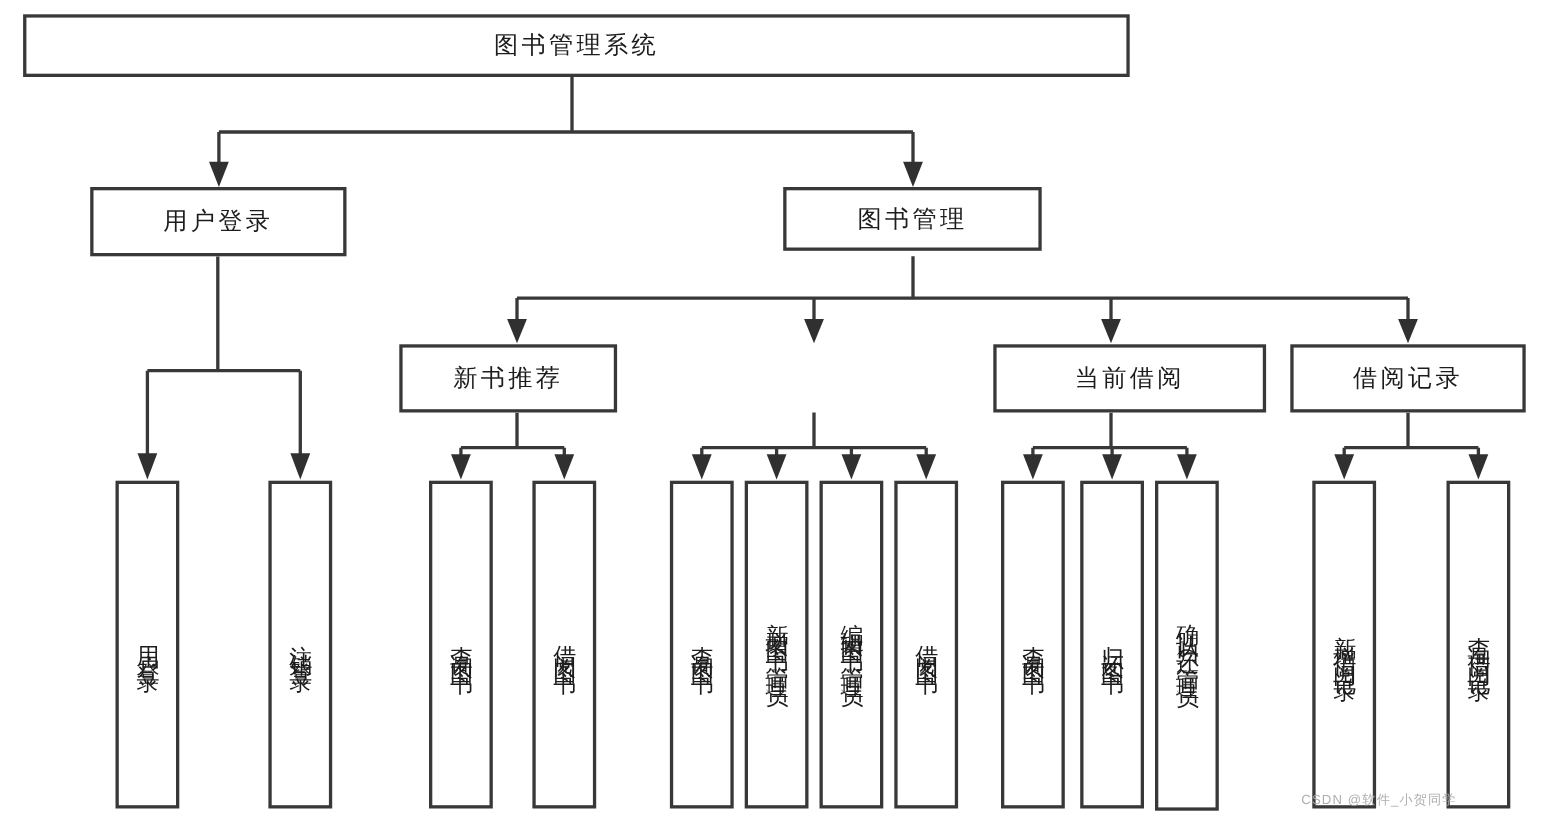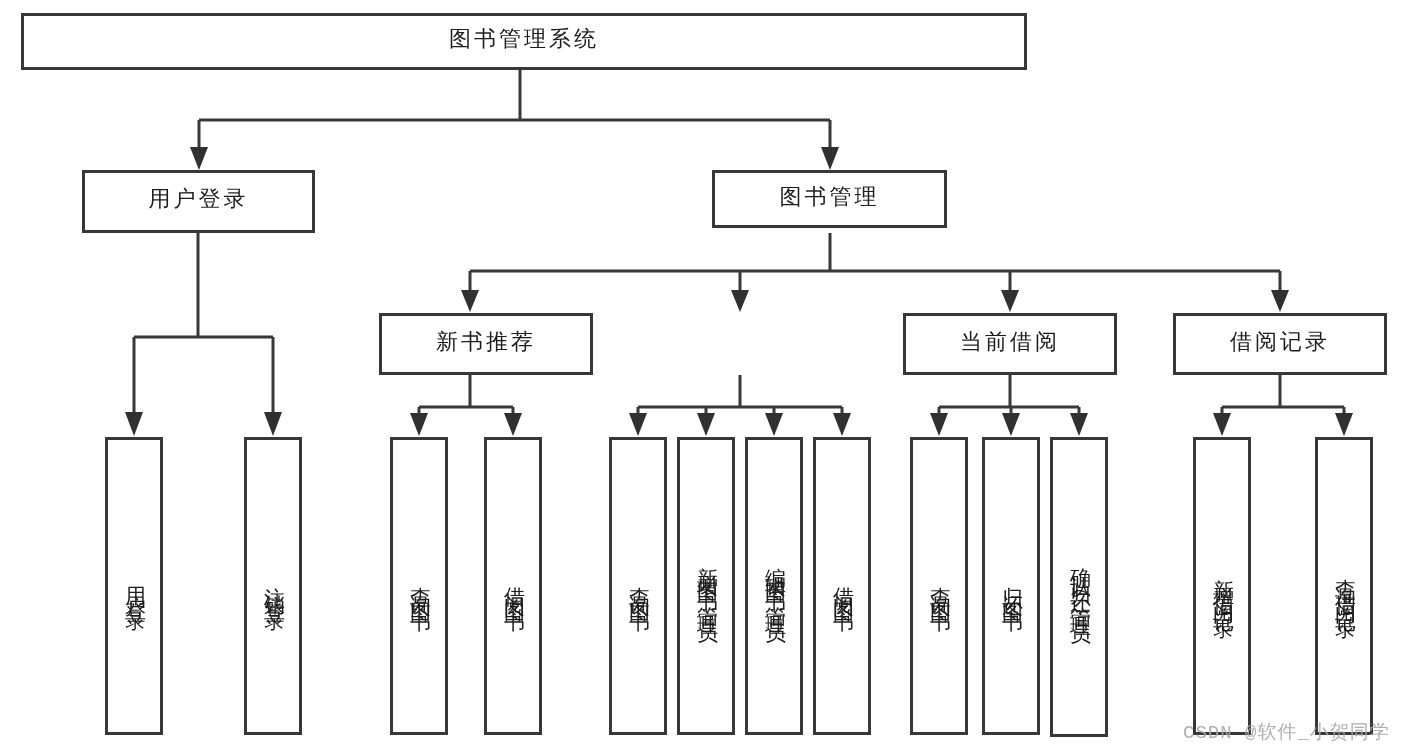--- a/index.html
+++ b/index.html
@@ -1,20 +1,20 @@
 <!DOCTYPE html>
 <html><head>
 <meta charset="utf-8">
 <style>
   html,body { margin:0; padding:0; background:#ffffff; }
   .stage {
     position:relative;
     width:1405px; height:747px;
     background:#ffffff;
-    font-family:Liberation Mono, monospace;
+    font-family:Liberation Sans, sans-serif;
     overflow:hidden;
   }
   .wires {
     position:absolute; left:0; top:0;
     width:1405px; height:747px;
     pointer-events:none;
   }
   .node {
     position:absolute;
     background:#ffffff;
@@ -33,21 +33,21 @@
     writing-mode:vertical-rl;
     text-orientation:mixed;
     font-size:21px;
     letter-spacing:8px;
     line-height:1;
     padding:4px 0;
   }
   .watermark {
     position:absolute;
     left:1183px; top:719px;
-    font-size:19px;
+    font-size:12px;
     letter-spacing:1px;
     color:rgba(168,168,168,0.92);
     white-space:nowrap;
   }
 </style>
 </head>
 <body>
 
 <div class="stage">
 
@@ -88,22 +88,22 @@
       <polygon points="1213,413 1231,413 1222,436"></polygon>
       <polygon points="1335,413 1353,413 1344,436"></polygon>
     </g>
   </svg>
 
   <div class="node" style="left:21px; top:13px; width:1006px; height:57px;">图书管理系统</div>
 
   <div class="node" style="left:82px; top:170px; width:233px; height:63px;">用户登录</div>
   <div class="node" style="left:712px; top:170px; width:235px; height:58px;">图书管理</div>
 
-  <div class="node" style="left:379px; top:313px; width:214px; height:62px;">新书推荐</div>
-  <div class="node" style="left:903px; top:313px; width:214px; height:62px;">当前借阅</div>
+  <div class="node" style="left:363px; top:313px; width:198px; height:62px;">新书推荐</div>
+  <div class="node" style="left:903px; top:313px; width:248px; height:62px;">当前借阅</div>
   <div class="node" style="left:1173px; top:313px; width:214px; height:62px;">借阅记录</div>
 
   <div class="node v" style="left:105px; top:437px; width:58px; height:298px;">用户登录</div>
   <div class="node v" style="left:244px; top:437px; width:58px; height:298px;">注销登录</div>
 
   <div class="node v" style="left:390px; top:437px; width:58px; height:298px;">查询图书</div>
   <div class="node v" style="left:484px; top:437px; width:58px; height:298px;">借阅图书</div>
 
   <div class="node v" style="left:609px; top:437px; width:58px; height:298px;">查询图书</div>
   <div class="node v" style="left:677px; top:437px; width:58px; height:298px;">新增图书（管理员）</div>

